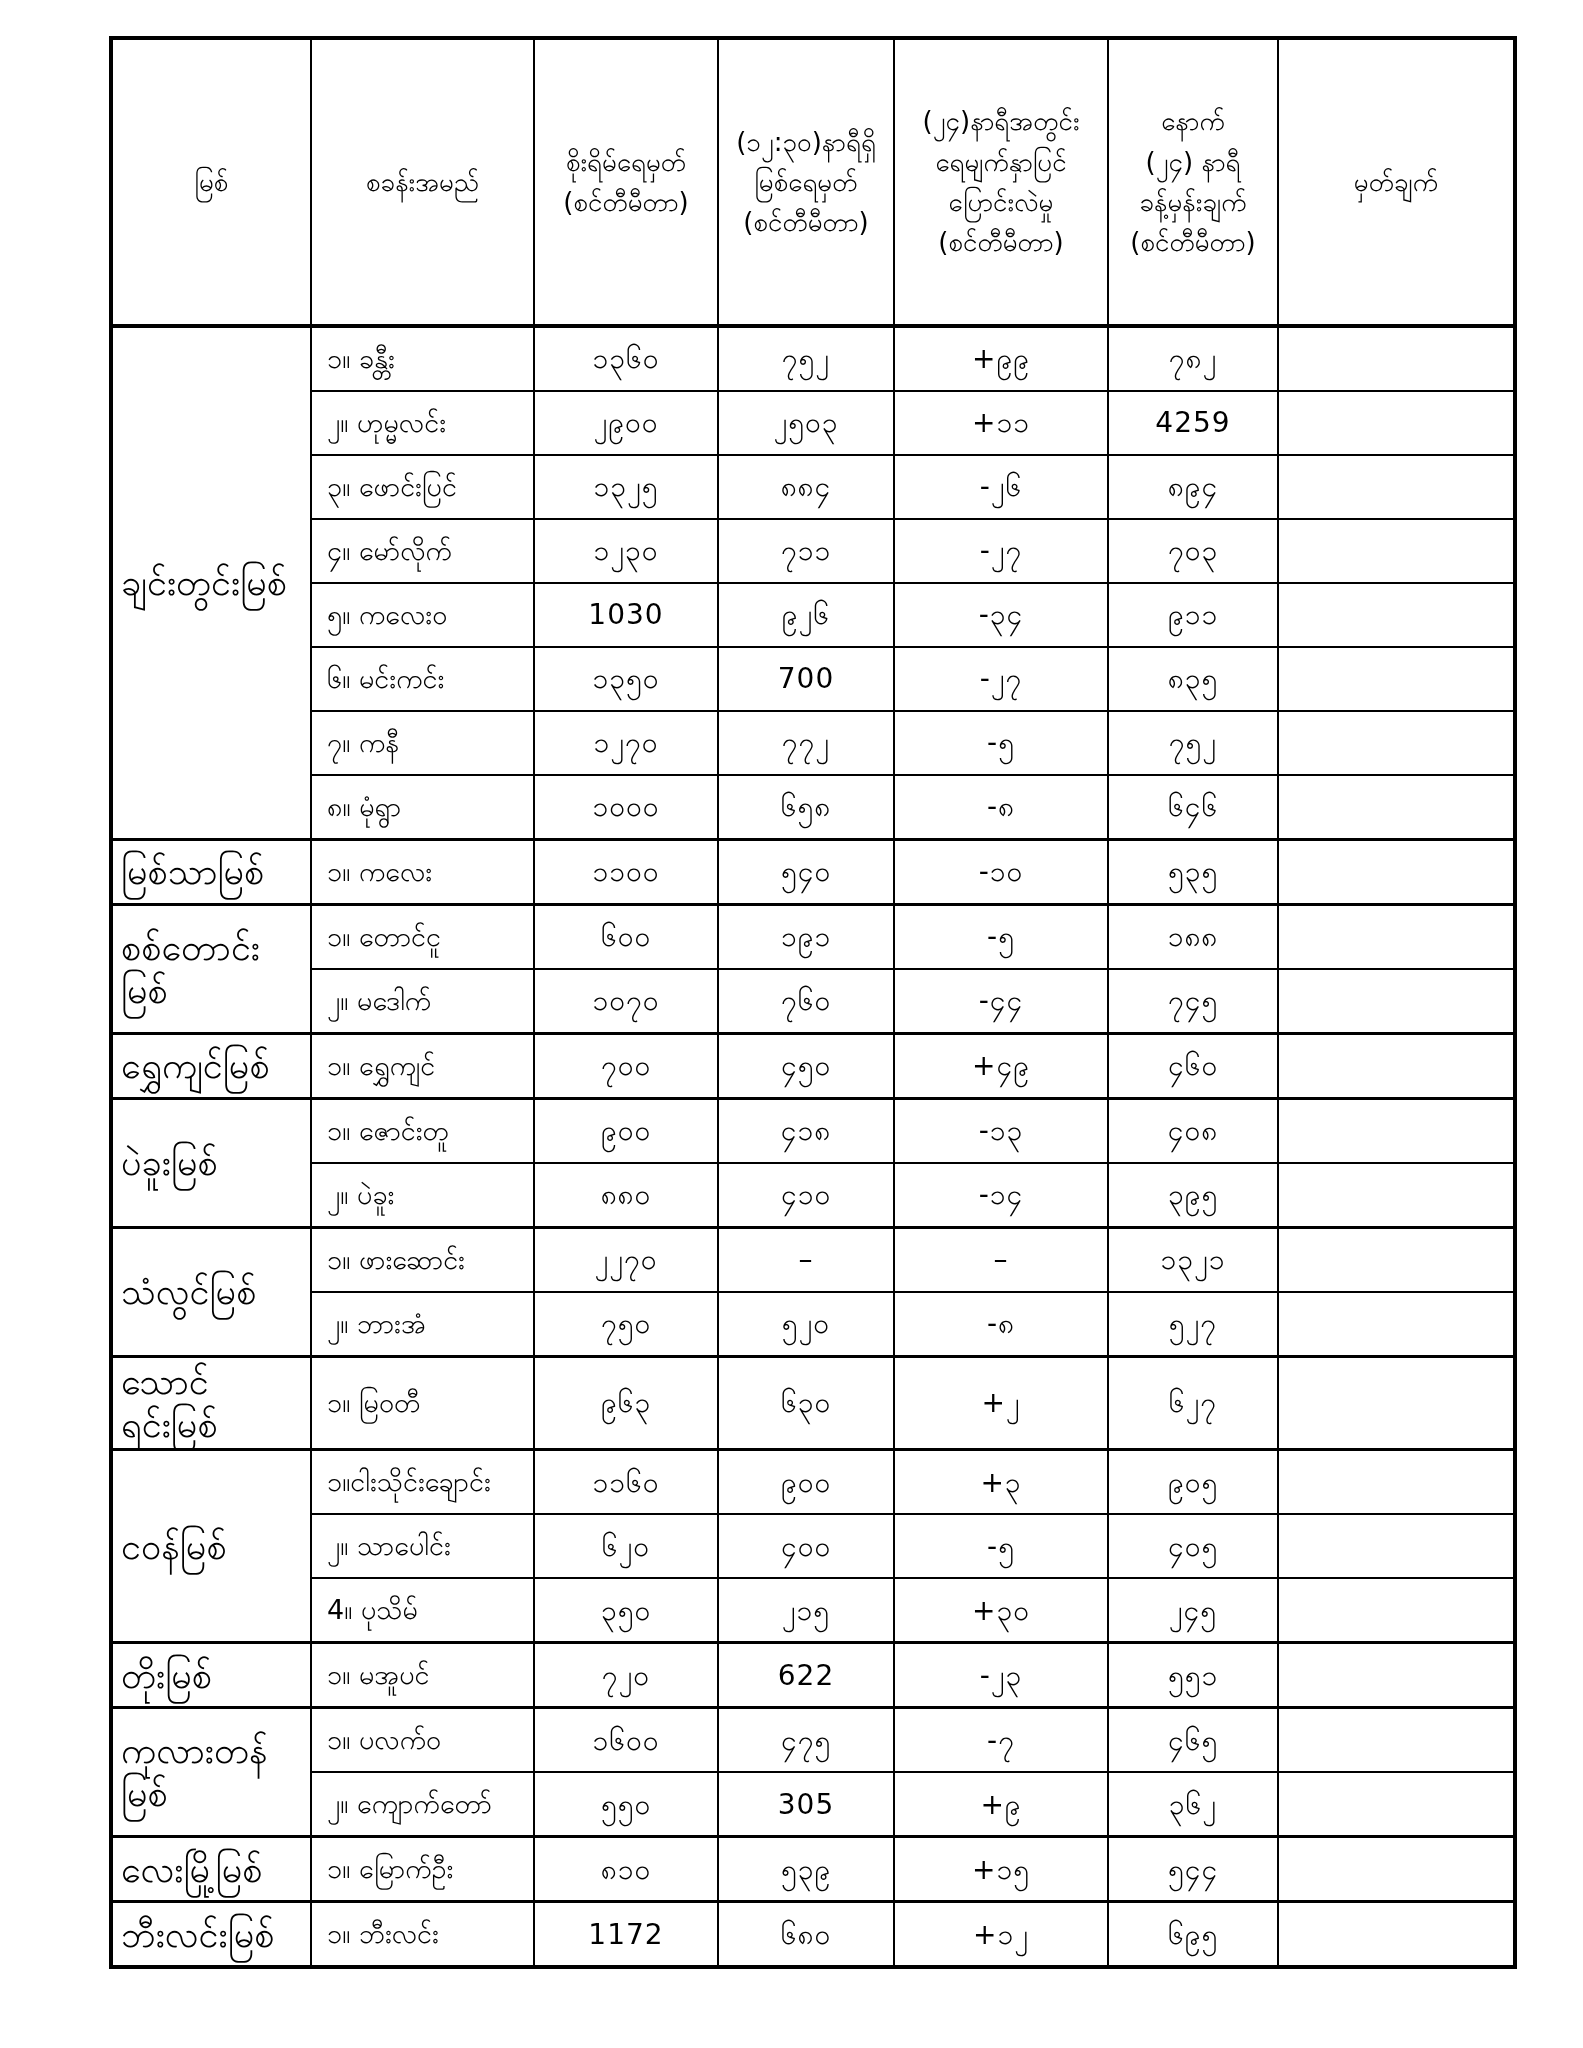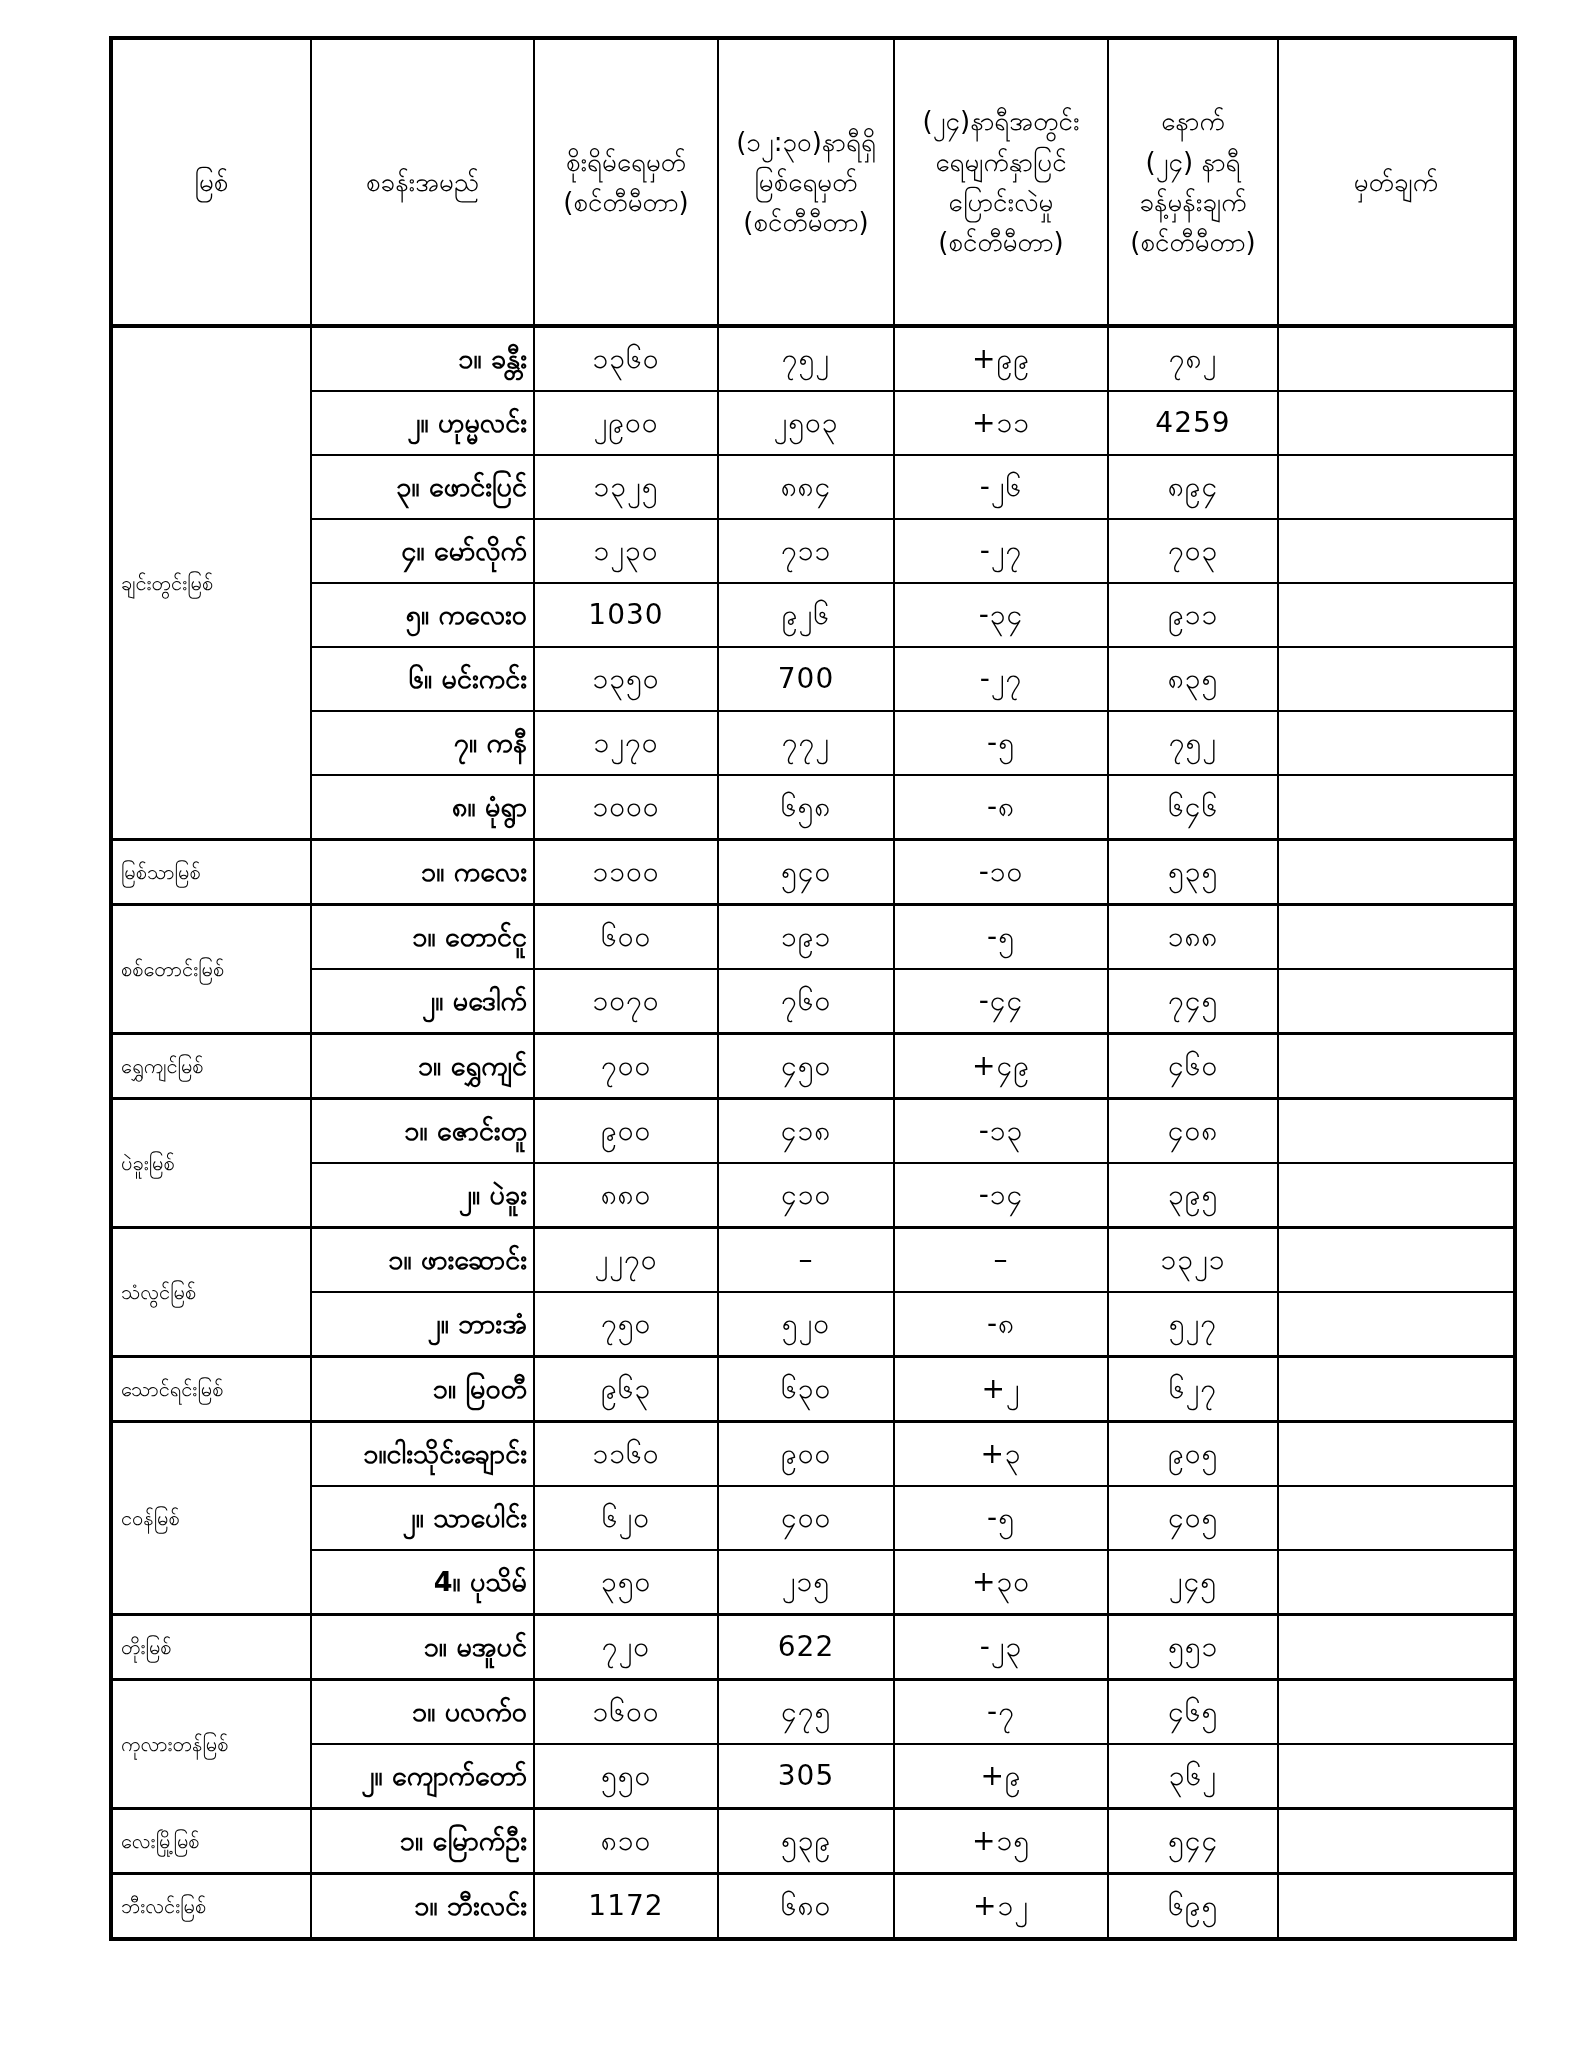--- a/index.html
+++ b/index.html
@@ -57,27 +57,26 @@
     font-size: 27px;
     line-height: 1.2;
   }
   tbody tr.group-start td {
     border-top: 3px solid #000;
   }
   td.river-cell {
     text-align: left;
     vertical-align: middle;
     padding-left: 8px;
-    font-size: 20px;
+    font-size: 36px;
   }
   td.station-cell {
-    text-align: right;
-    vertical-align: middle;
-    padding-left: 8px;
-    font-weight: bold;
+    text-align: left;
+    vertical-align: middle;
+    padding-left: 15px;
   }
   td.num-cell {
     text-align: center;
     vertical-align: middle;
     font-size: 28px;
     letter-spacing: 1px;
   }
   td.remark-cell {
     text-align: center;
     vertical-align: middle;

